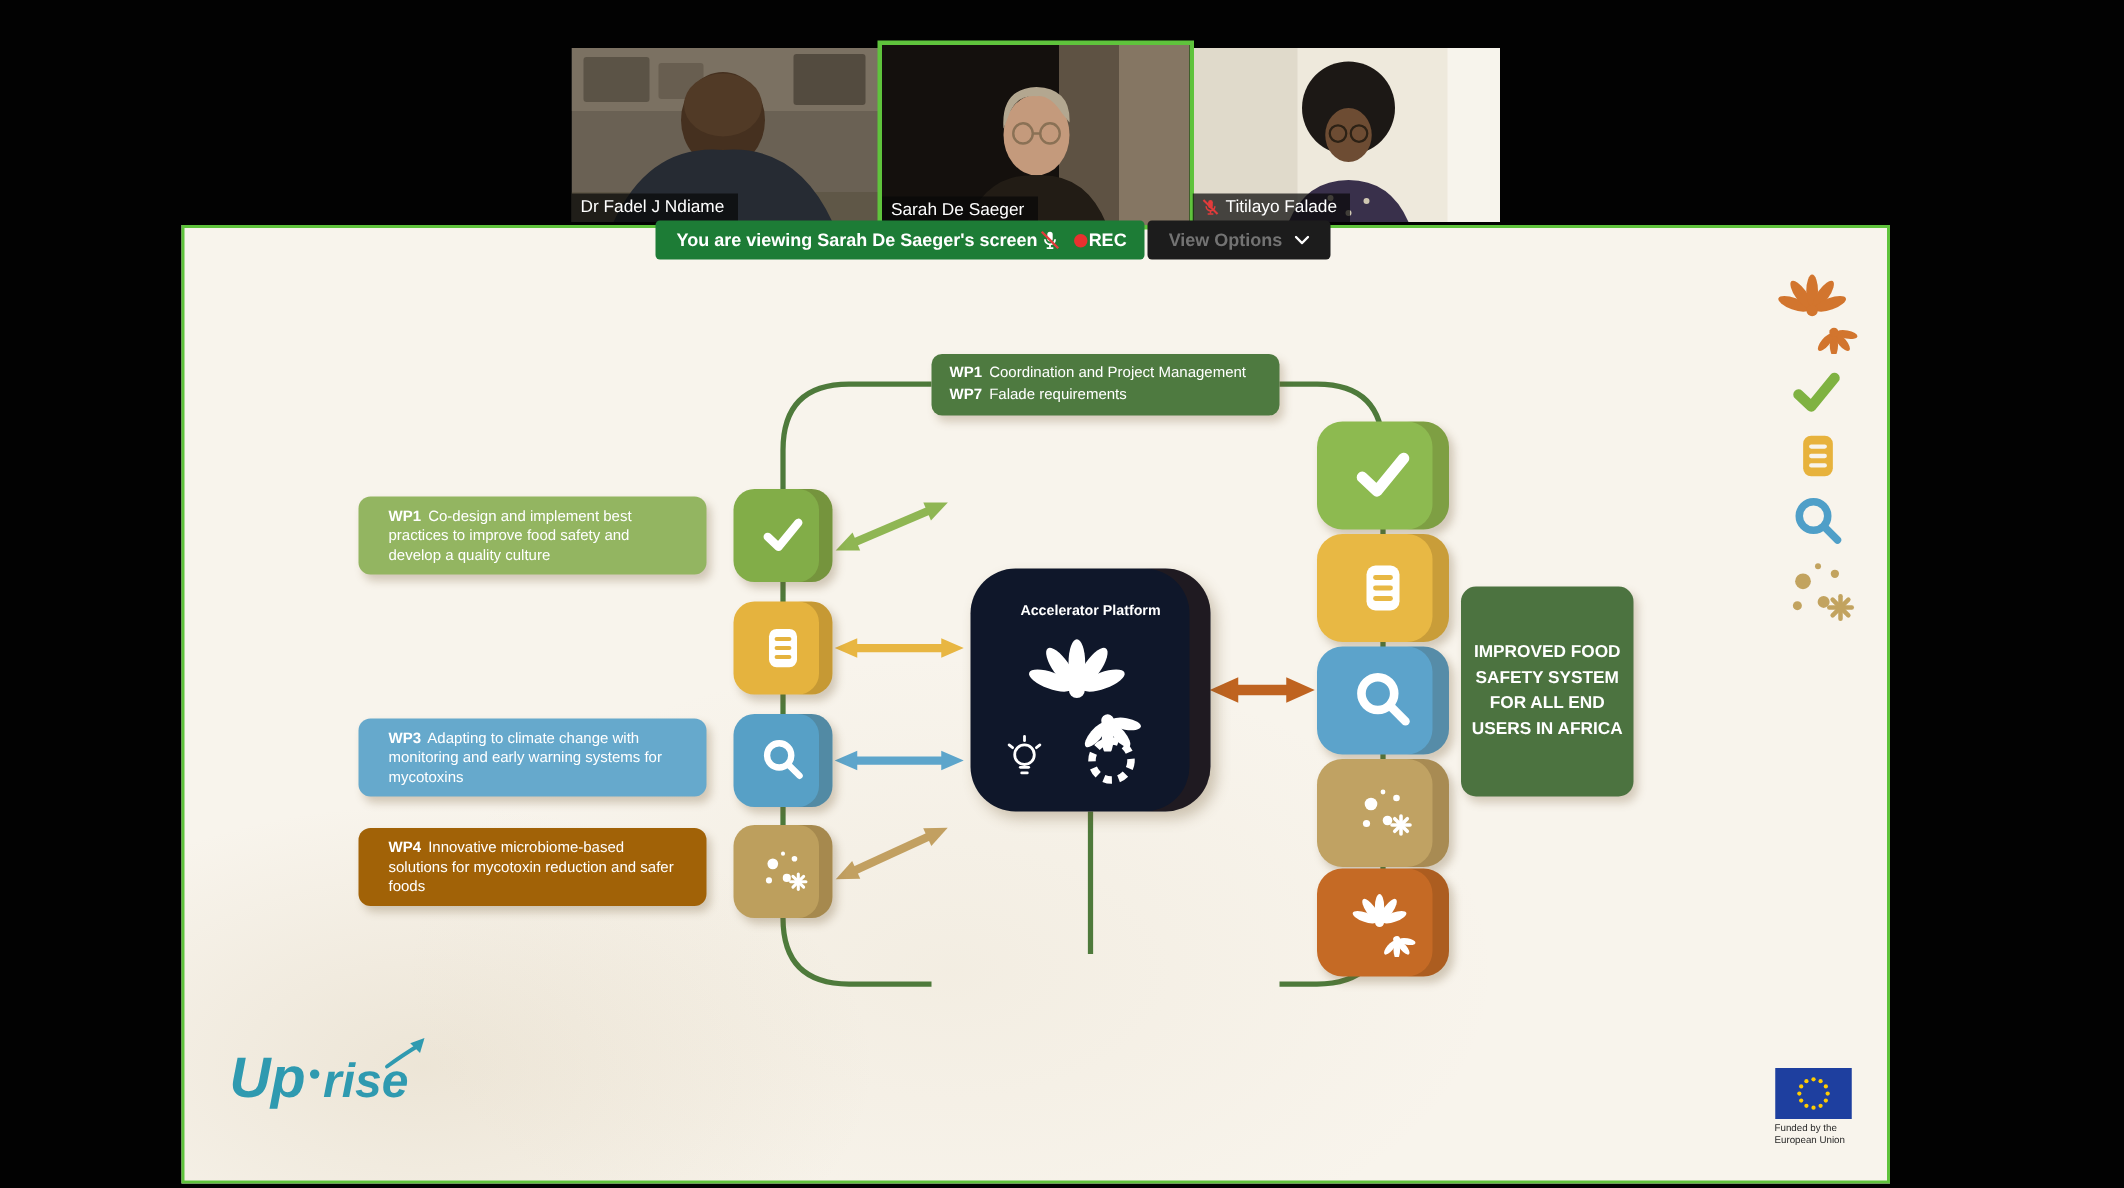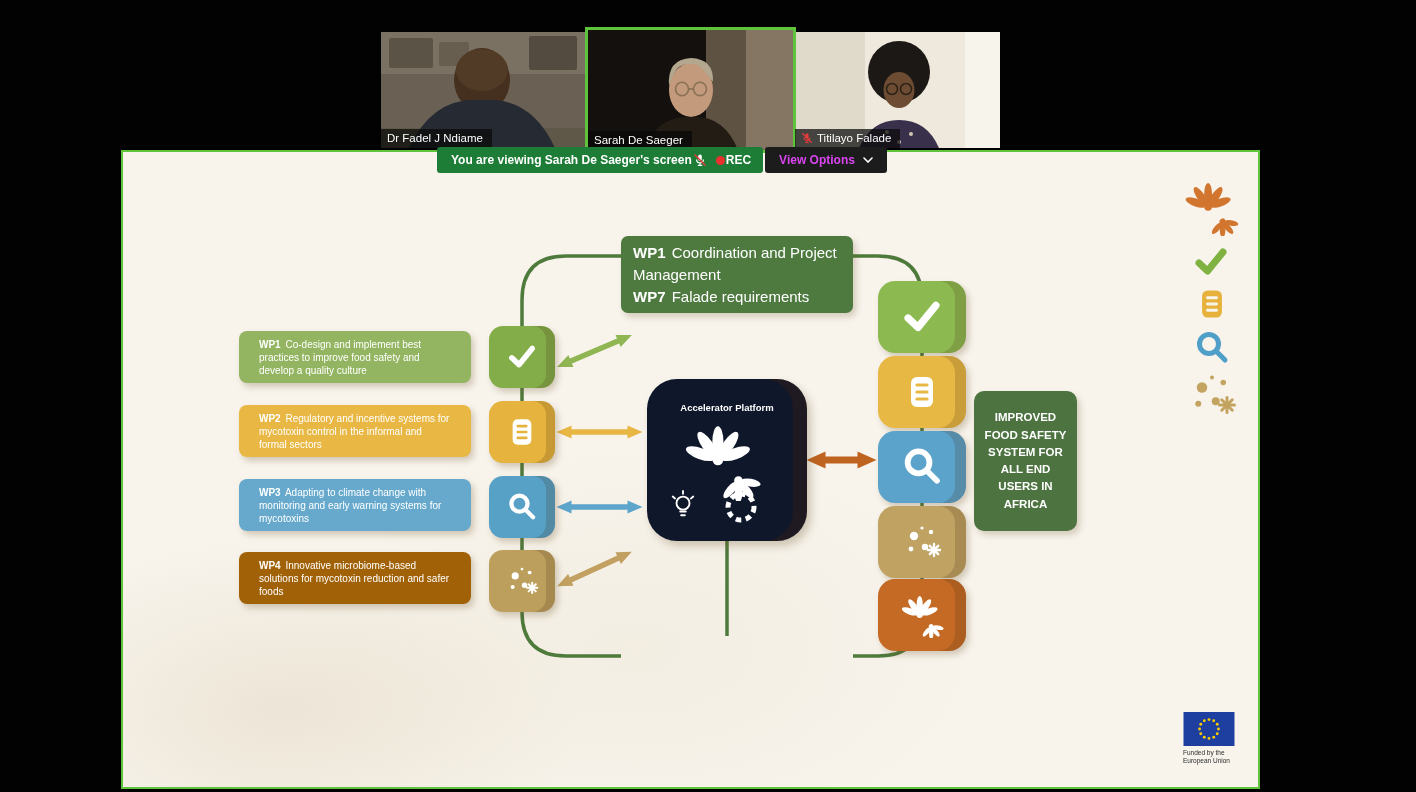--- a/index.html
+++ b/index.html
@@ -9,32 +9,32 @@
   
   .video-tile{position:absolute;top:32px;width:205px;height:116px;background:#1c1c1c;overflow:hidden;cursor:pointer}
   .video-tile.active{top:30px;height:120px;outline:3px solid #5fc33c;z-index:2}
   .vfill{position:absolute;inset:0;width:100%;height:100%}
   .name-tag{position:absolute;left:0;bottom:0;background:rgba(8,8,8,.72);color:#fff;font-size:11.5px;padding:3px 9px 4px 6px;display:flex;align-items:flex-end;gap:4px;white-space:nowrap;z-index:3}
 
   
   .share-banner{position:absolute;left:437px;top:147px;height:26px;display:flex;gap:2px;z-index:10}
   .banner-green{background:#1d7c36;color:#fff;display:flex;align-items:center;gap:1px;padding:0 12px 0 14px;border-radius:3px;font-size:12px;font-weight:bold}
   .rec-dot{width:9px;height:9px;border-radius:50%;background:#e8312f;display:inline-block;margin-left:8px}
-  .banner-btn{background:#1c1c1c;color:#d946ef;display:flex;align-items:center;gap:8px;padding:0 14px;border-radius:3px;font-size:12px;font-weight:bold;border:0;cursor:pointer;font-family:"Liberation Sans",sans-serif}
+  .banner-btn{background:#1c1c1c;color:#737373;display:flex;align-items:center;gap:8px;padding:0 14px;border-radius:3px;font-size:12px;font-weight:bold;border:0;cursor:pointer;font-family:"Liberation Sans",sans-serif}
 
   
   .share-frame{position:absolute;left:121px;top:150px;width:1139px;height:639px;border:2px solid #5fc33c;background:#f8f4ec;z-index:1}
   .slide{position:absolute;inset:0;overflow:hidden}
   .slide::before{content:"";position:absolute;inset:0;background:
     radial-gradient(ellipse 430px 250px at 14% 88%, rgba(196,176,138,.22), transparent 70%),
     radial-gradient(ellipse 520px 300px at 45% 78%, rgba(208,192,158,.13), transparent 70%)}
   .connectors{position:absolute;left:0;top:0;width:1135px;height:635px}
 
   .box{position:absolute;color:#fff}
-  .hubbox{left:498px;width:232px;padding:6px 12px;font-size:15px;line-height:1.45;border-radius:7px;box-shadow:3px 4px 6px rgba(110,85,45,.25)}
+  .hubbox{left:498px;width:232px;padding:6px 12px;font-size:10px;line-height:1.45;border-radius:7px;box-shadow:3px 4px 6px rgba(110,85,45,.25)}
   .top-box{top:84px;background:#4e7a40}
   .bottom-box{top:484px;background:#d2702c}
   .hubbox b{margin-right:2px}
 
   .wpbox{left:116px;width:232px;height:52px;padding:7px 20px;font-size:10px;line-height:1.3;border-radius:8px;box-shadow:3px 4px 6px rgba(110,85,45,.28)}
   .wpbox b{margin-right:2px}
   .wp1{top:179px;background:#93b561}
   .wp2{top:253px;background:#e9b844}
   .wp3{top:327px;background:#66a9cc}
   .wp4{top:400px;background:#a16207}
@@ -47,21 +47,21 @@
   .r1{top:129px;background:#8dba50}.r2{top:204px;background:#e8b844}.r3{top:279px;background:#5ca3cb}.r4{top:354px;background:#c0a263}.r5{top:427px;background:#c56a25}
   .ic34{width:34px;height:34px}.ic40{width:40px;height:40px}.ic46{width:46px;height:46px}
 
   .center-box{position:absolute;left:524px;top:227px;width:160px;height:162px;background:#0f172a;border-radius:30px;
     box-shadow:inset -14px 0 0 rgba(90,40,5,.22), 4px 5px 9px rgba(110,85,45,.3)}
   .cb-title{position:absolute;top:23px;width:100%;text-align:center;color:#fff;font-weight:bold;font-size:9.5px}
   .cb-splat{position:absolute;left:32px;top:40px;width:86px;height:82px}
   .cb-bulb{position:absolute;left:22px;top:110px;width:28px;height:32px}
   .cb-ring{position:absolute;left:74px;top:108px;width:40px;height:40px}
 
-  .improved-box{position:absolute;left:851px;top:239px;width:103px;height:140px;background:#4c7340;border-radius:10px;
+  .improved-box{position:absolute;left:851px;top:239px;width:115px;height:140px;background:#4c7340;border-radius:10px;
     color:#fff;font-weight:bold;font-size:11.5px;line-height:1.5;display:flex;align-items:center;justify-content:center;
     text-align:center;padding:6px;box-shadow:3px 4px 6px rgba(110,85,45,.25)}
 
   .ci{position:absolute}
   .ci-hands{left:1056px;top:26px;width:64px;height:58px}
   .ci-check{left:1066px;top:90px;width:44px;height:40px}
   .ci-list{left:1071px;top:134px;width:36px;height:36px}
   .ci-mag{left:1069px;top:176px;width:40px;height:40px}
   .ci-microbes{left:1062px;top:218px;width:54px;height:50px}
 
@@ -240,24 +240,20 @@
         <div>
           <b>WP7</b>
           <span>Falade requirements</span>
         </div>
       </div>
 
       <div class="box wpbox wp1">
         <b>WP1</b>
         <span>Co-design and implement best practices to improve food safety and develop a quality culture</span>
       </div>
-      <div class="box wpbox wp2">
-        <b>WP2</b>
-        <span>Regulatory and incentive systems for mycotoxin control in the informal and formal sectors</span>
-      </div>
       <div class="box wpbox wp3">
         <b>WP3</b>
         <span>Adapting to climate change with monitoring and early warning systems for mycotoxins</span>
       </div>
       <div class="box wpbox wp4">
         <b>WP4</b>
         <span>Innovative microbiome-based solutions for mycotoxin reduction and safer foods</span>
       </div>
 
       <div class="isq lsq l1">
@@ -356,20 +352,27 @@
             <line x1="15" y1="27" x2="25" y2="27"></line>
         </g>
       </svg>
       <svg class="ci ci-mag" viewBox="0 0 40 40">
           <use href="#sym-mag" stroke="#4f9fc8" stroke-width="5"></use>
         </svg>
       <svg class="ci ci-microbes" viewBox="0 0 40 40">
           <use href="#sym-microbes" fill="#c2a35f" stroke="#c2a35f"></use>
         </svg>
 
+      <div class="uprise">
+        <span class="u-up">Up</span><span class="u-dot">•</span><span class="u-rise">rise</span>
+        <svg class="u-arrow" viewBox="0 0 32 24">
+          <path d="M3 21 Q14 13 24 7" stroke="#2f9ab0" stroke-width="2.6" fill="none" stroke-linecap="round"></path>
+          <path d="M28 2 L18.5 5.5 L25 12 Z" fill="#2f9ab0"></path>
+        </svg>
+      </div>
 
       <div class="eu">
         <svg class="eu-flag" viewBox="0 0 54 36">
           <rect width="54" height="36" fill="#1e3f9f"></rect>
           <g fill="#ffcc00">
             <circle cx="27" cy="8" r="1.5"></circle>
               <circle cx="32" cy="9.3" r="1.5"></circle>
               <circle cx="35.7" cy="13" r="1.5"></circle>
             <circle cx="37" cy="18" r="1.5"></circle>
               <circle cx="35.7" cy="23" r="1.5"></circle>

